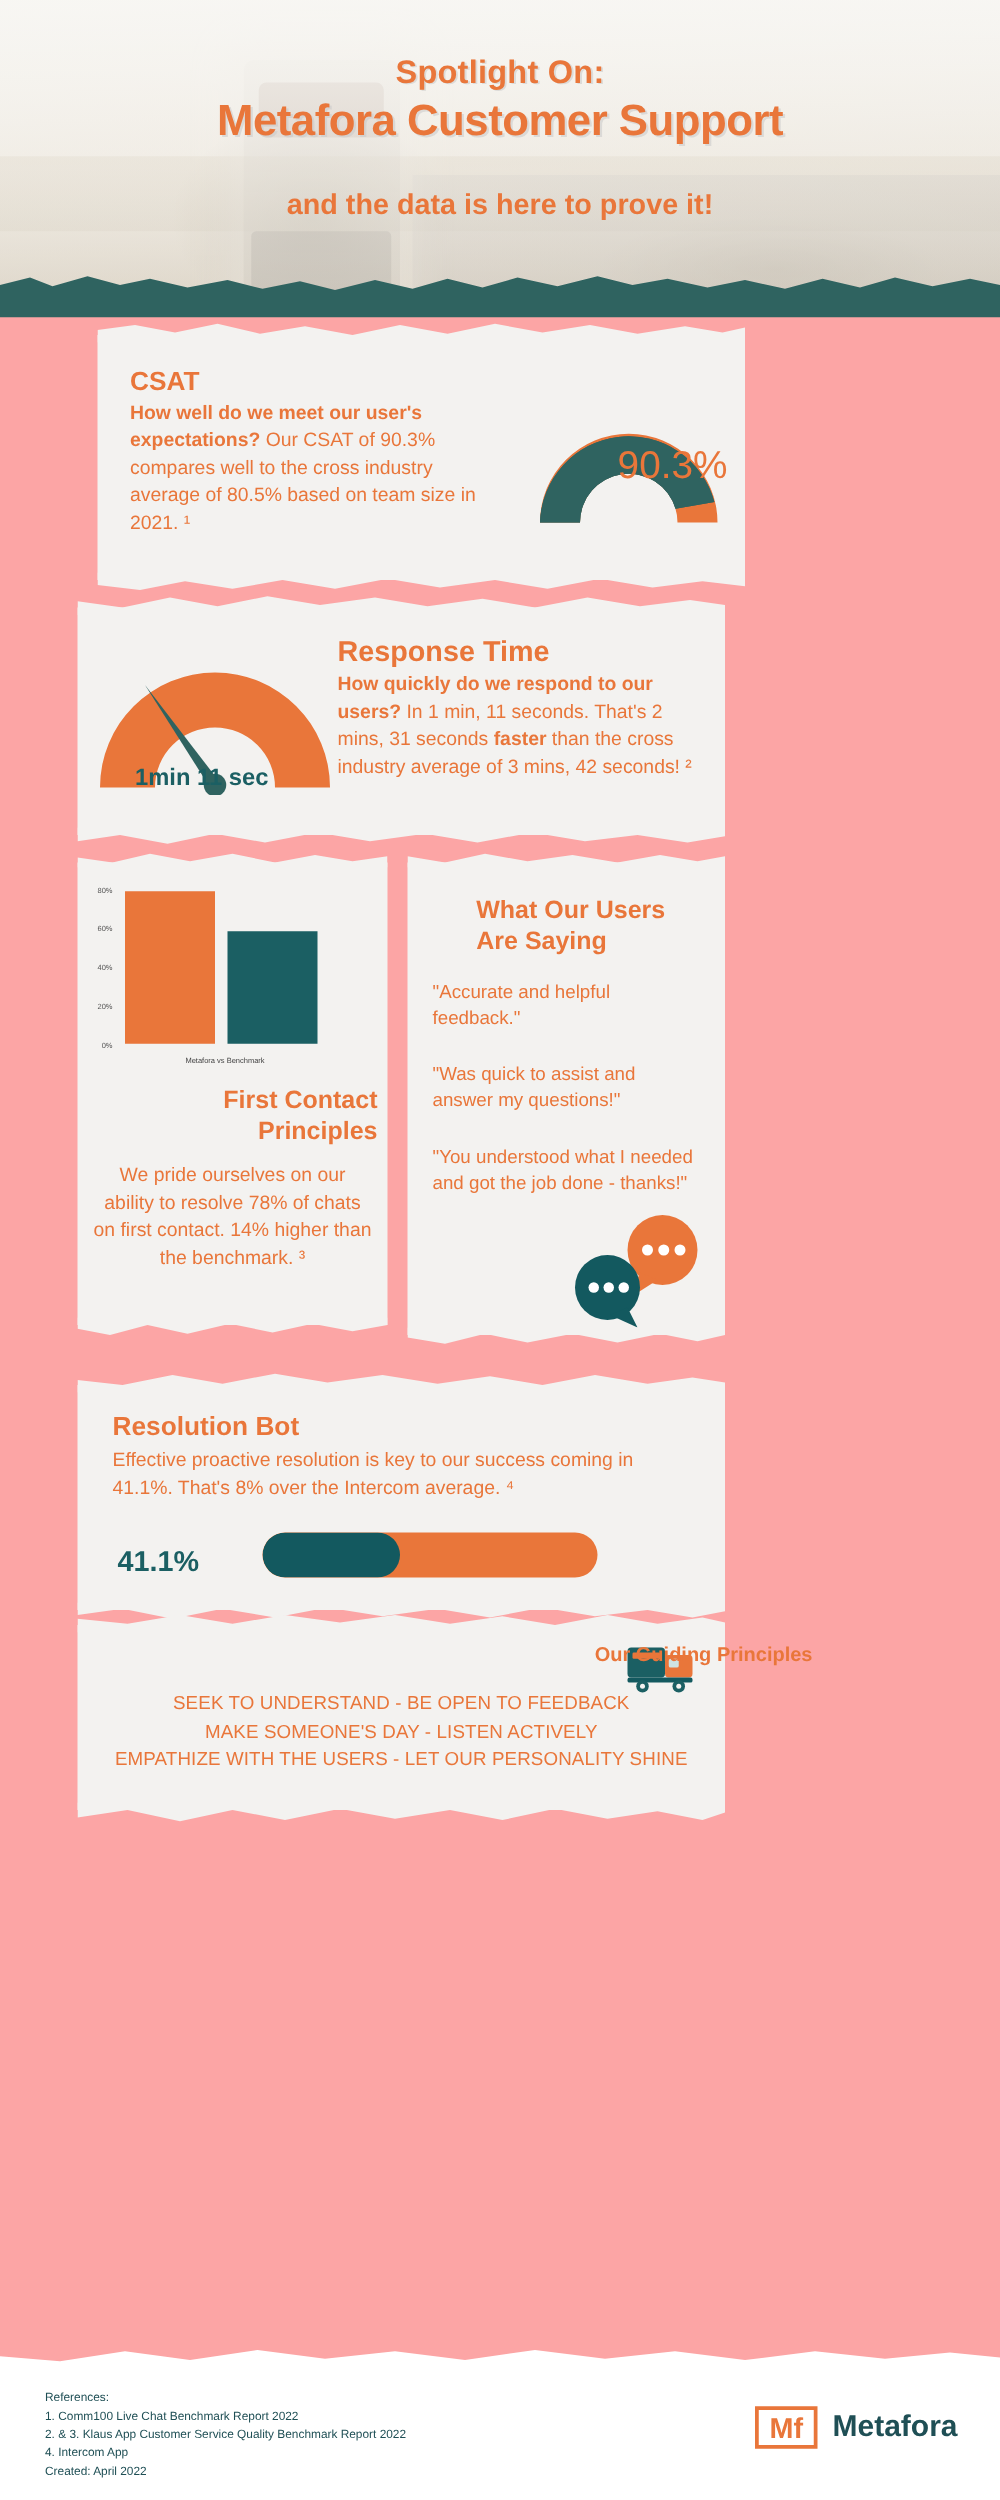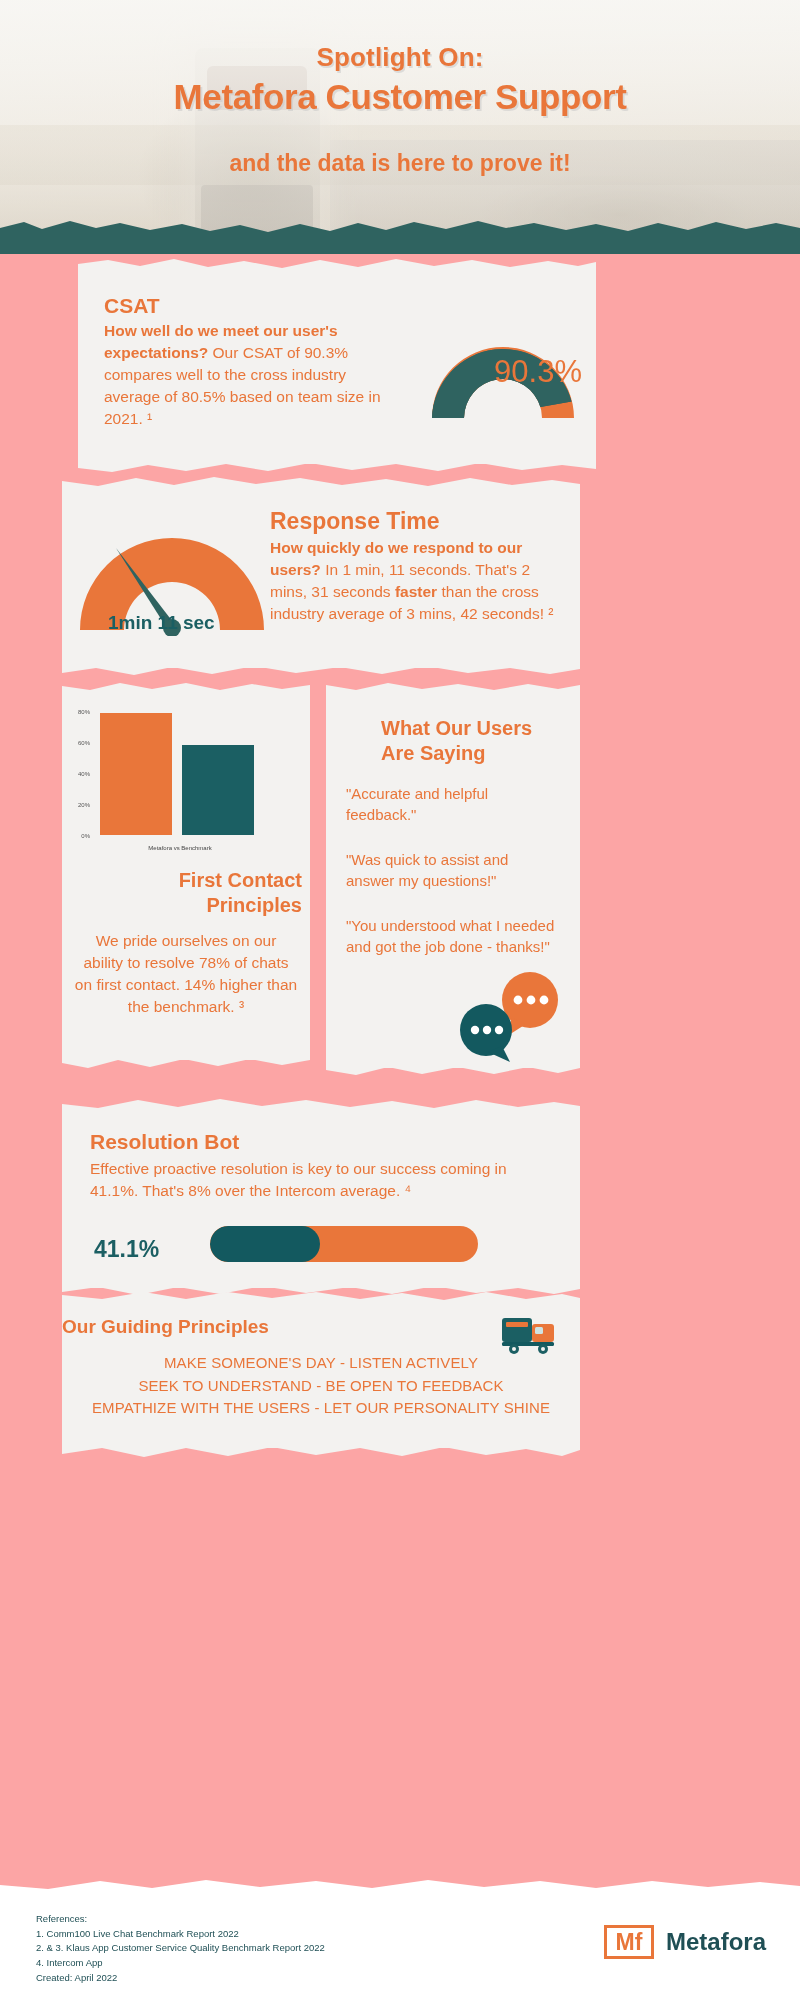--- a/index.html
+++ b/index.html
@@ -119,21 +119,21 @@
   
   #bot-card { left:62px; top:1108px; width:518px; height:180px; }
   #bot-title { position:absolute; left:28px; top:22px; font-size:21px; }
   #bot-body  { position:absolute; left:28px; top:50px; width:456px; font-size:15.5px; }
   #bot-bar   { position:absolute; left:148px; top:118px; width:268px; height:36px; border-radius:18px; background:#e9763a; overflow:hidden;}
   #bot-bar-fill { position:absolute; left:0; top:0; height:36px; width:110px; background:#13595f; border-radius:18px; }
   #bot-val   { position:absolute; left:32px; top:128px; font-size:23px; font-weight:bold; color:#1b5f63; }
 
   
   #prin-card { left:62px; top:1300px; width:518px; height:148px; }
-  #prin-title { position:absolute; left:0; top:16px; width:588px; text-align:left; font-size:19px; }
+  #prin-title { position:absolute; left:0; top:16px; width:588px; text-align:right; font-size:16px; }
   #prin-lines { position:absolute; left:0; top:52px; width:518px; text-align:center; font-size:15px; color:#e9763a; line-height:1.5; letter-spacing:.1px;}
   #prin-truck { position:absolute; right:22px; top:8px; width:60px; height:48px; }
 
   
   .footer { position:absolute; left:0; bottom:0; width:800px; height:110px; background:#ffffff; }
   #refs { position:absolute; left:36px; top:22px; font-size:9.5px; color:#1f4f55; line-height:1.55; }
   #logo { position:absolute; right:34px; top:24px; height:56px; display:flex; align-items:center; gap:12px;}
   .logo-mark { width:50px; height:34px; border:3px solid #e9763a; display:flex; align-items:center; justify-content:center; color:#e9763a; font-size:23px; font-weight:bold; }
   .logo-word { font-size:24px; font-weight:bold; color:#1f4f55; }
 
@@ -318,22 +318,22 @@
         <rect x="8" y="14" width="22" height="5" rx="1" fill="#e9763a"></rect>
         <rect x="4" y="34" width="52" height="4" rx="1.5" fill="#13595f"></rect>
         <circle cx="16" cy="41" r="5" fill="#1b5f63"></circle>
         <circle cx="45" cy="41" r="5" fill="#1b5f63"></circle>
         <circle cx="16" cy="41" r="2" fill="#f3f2f0"></circle>
         <circle cx="45" cy="41" r="2" fill="#f3f2f0"></circle>
       </svg>
 
       <div class="sec-title" id="prin-title">Our Guiding Principles</div>
       <div id="prin-lines">
+        <div>SEEK TO UNDERSTAND - BE OPEN TO FEEDBACK</div>
         <div>MAKE SOMEONE'S DAY - LISTEN ACTIVELY</div>
-        <div>SEEK TO UNDERSTAND - BE OPEN TO FEEDBACK</div>
         <div>EMPATHIZE WITH THE USERS - LET OUR PERSONALITY SHINE</div>
       </div>
     </div>
   </div>
 
   <div class="footer">
     <svg style="position:absolute;left:0;top:-14px;width:800px;height:20px" viewBox="0 0 800 20" preserveAspectRatio="none">
       <path d="M0,20 L0,9 L48,13 L100,5 L152,12 L206,4 L260,11 L316,5 L372,12 L428,4 L484,11 L540,5 L596,12 L652,5 L708,11 L760,6 L800,10 L800,20 Z" fill="#ffffff"></path>
     </svg>
 

